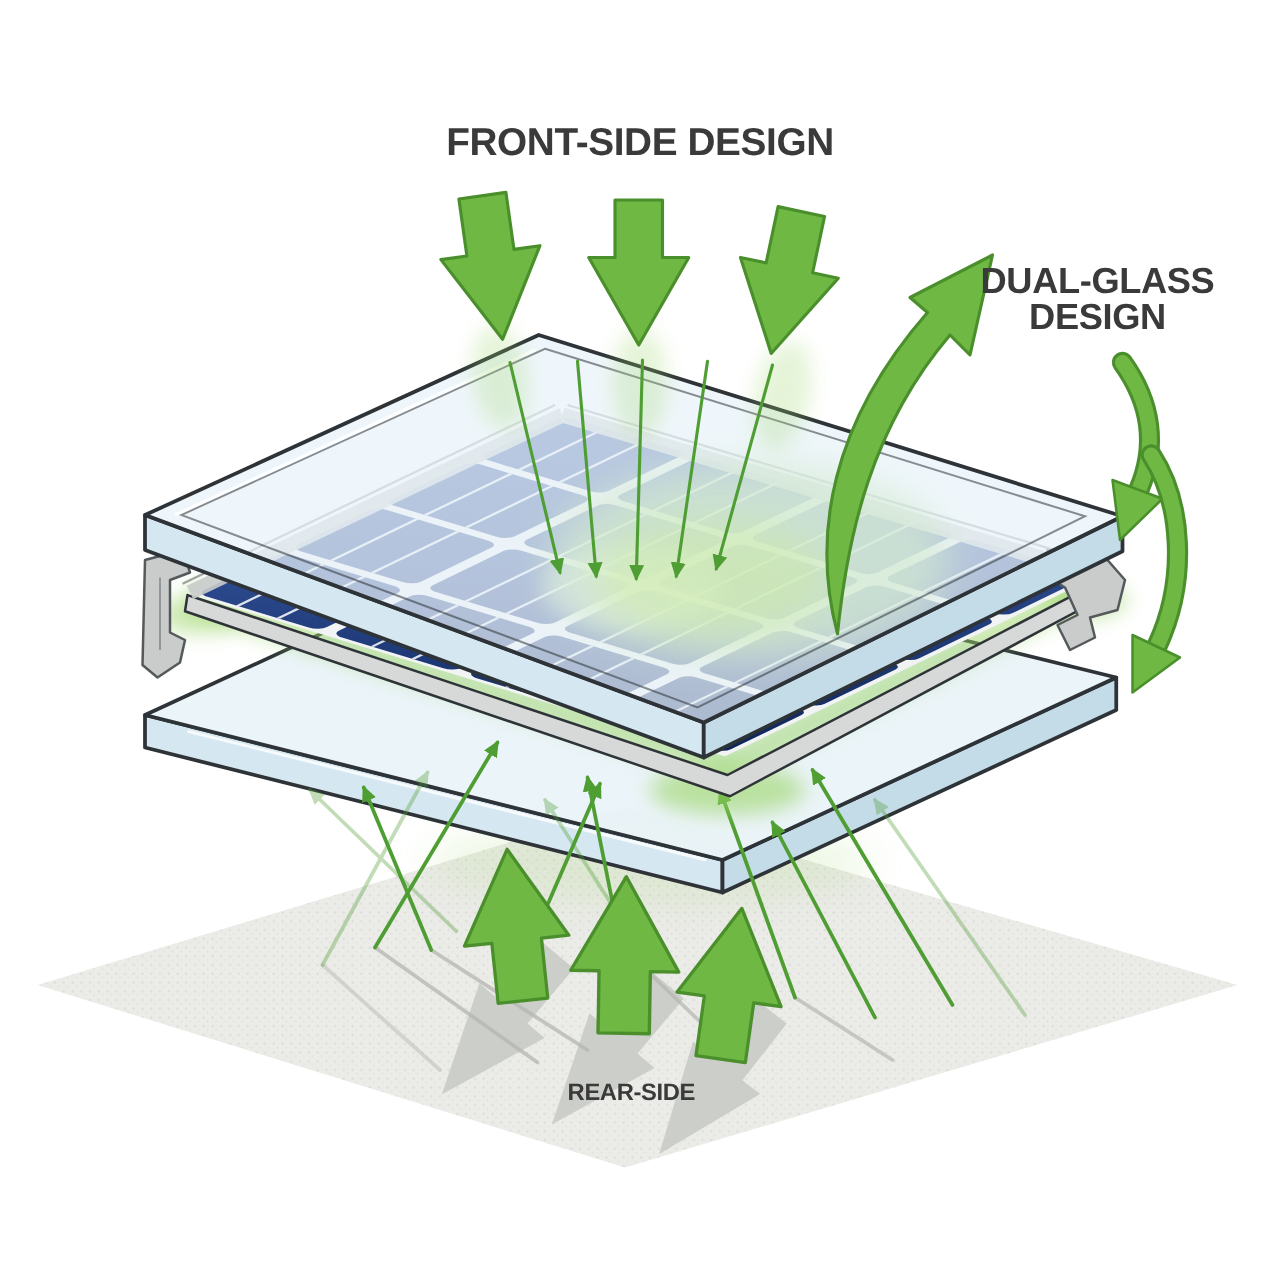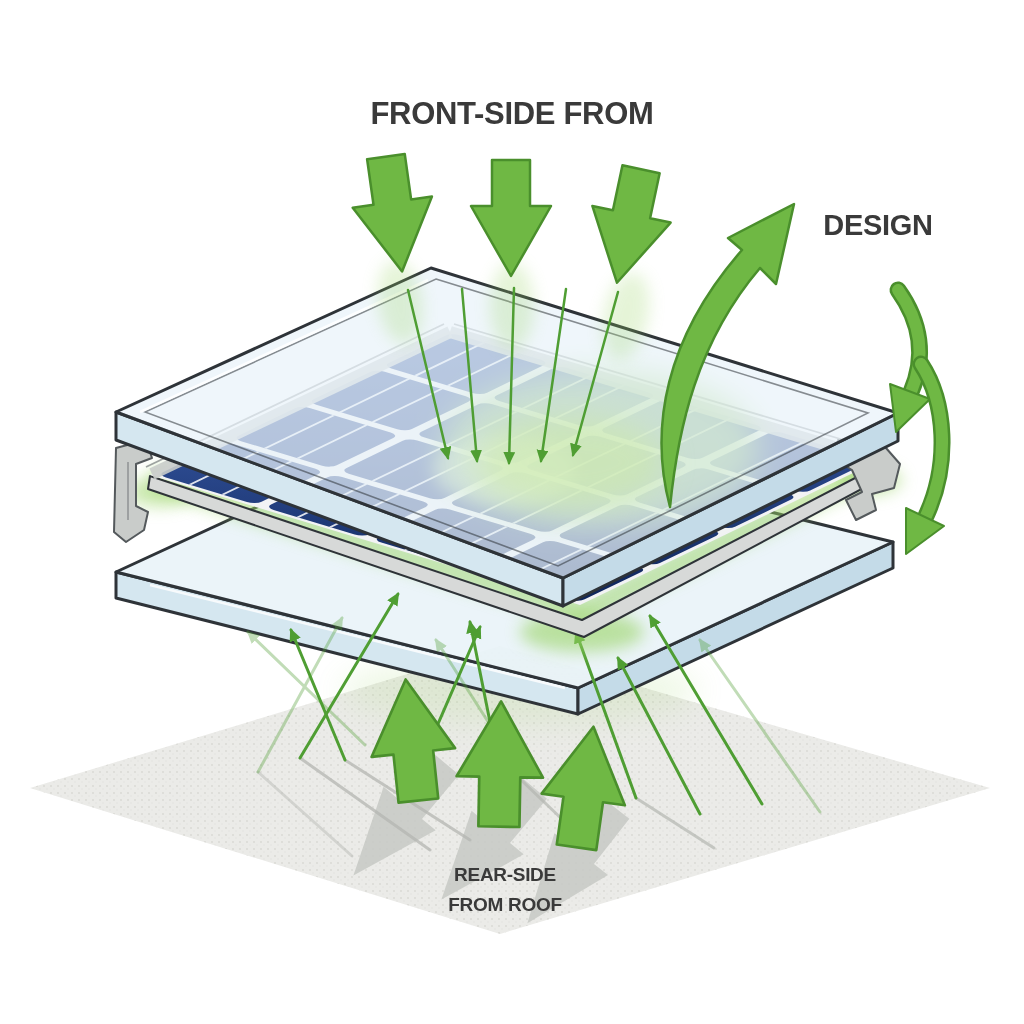--- a/index.html
+++ b/index.html
@@ -206,23 +206,23 @@
     <use href="#blockArrow" class="big-arrow" transform="translate(629,226) rotate(12)"></use>
   </g>
   <g>
     <use href="#blockArrow" class="big-arrow" transform="translate(412,740) rotate(174) scale(1.05)"></use>
     <use href="#blockArrow" class="big-arrow" transform="translate(500,764) rotate(181) scale(1.08)"></use>
     <use href="#blockArrow" class="big-arrow" transform="translate(585,787) rotate(188) scale(1.05)"></use>
   </g>
 </svg>
 
 <div class="label label-front">
-  <span>FRONT-SIDE FROM</span>
+  <span>FRONT-SIDE DESIGN</span>
 </div>
 <div class="label label-dual">
+  <span>DUAL-GLASS</span>
   <span>DESIGN</span>
 </div>
 <div class="label label-rear">
   <span>REAR-SIDE</span>
-  <span>FROM ROOF</span>
 </div>
 
 </div>
 
 </body></html>

